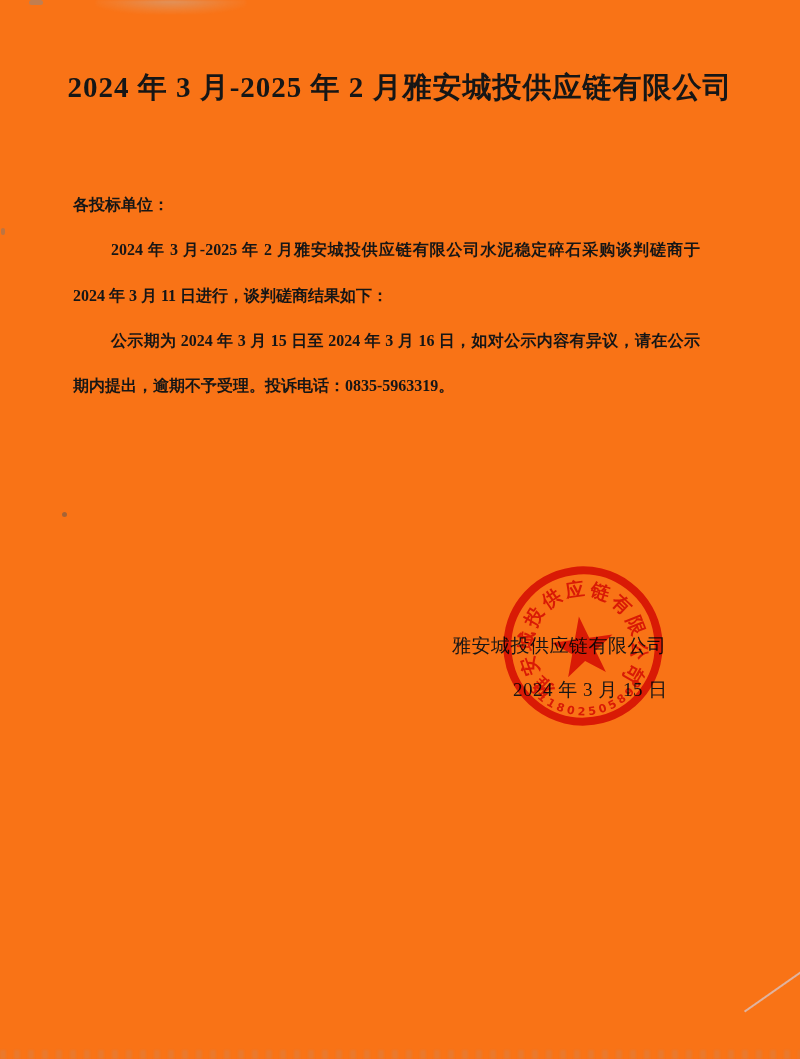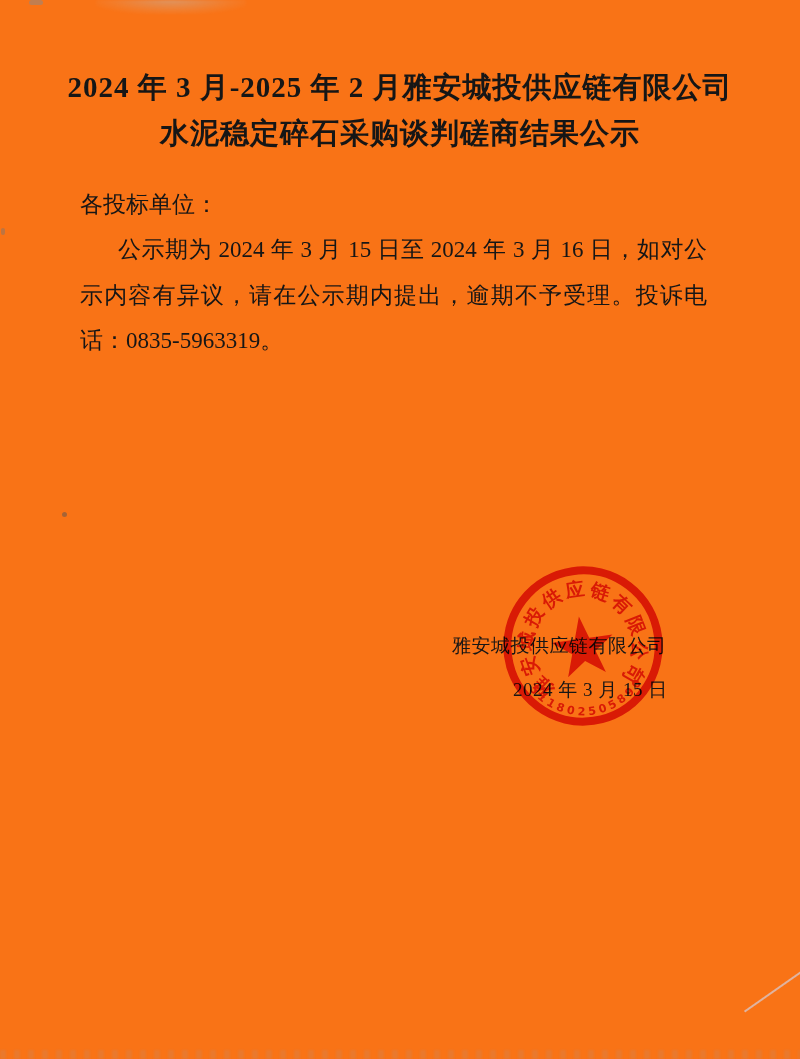--- a/index.html
+++ b/index.html
@@ -41,22 +41,22 @@
   }
   
   .title{
     position:absolute;left:0;top:64px;width:800px;margin:0;
     text-align:center;font-size:29px;font-weight:bold;line-height:46px;
     letter-spacing:1px;
   }
   .title .tl{display:block;}
   
   .content{
-    position:absolute;left:80px;top:182px;width:627px;
-    font-size:23px;line-height:45.3px;text-align:justify;
+    position:absolute;left:73px;top:182px;width:627px;
+    font-size:16px;line-height:45.3px;text-align:justify;font-weight:bold;
   }
   .content p{margin:0;}
   .salutation{text-indent:0;}
   .para{text-indent:38px;}
   
   .sig-company{
     position:absolute;left:452px;top:633px;width:220px;
     font-size:19px;letter-spacing:0.5px;white-space:nowrap;
   }
   .sig-date{
@@ -87,25 +87,25 @@
 
   <div class="smudge-top"></div>
   <div class="speck-a"></div>
   <div class="speck-b"></div>
   <div class="speck-c"></div>
   <div class="scratch"></div>
   <div class="bottom-noise"></div>
 
   <h1 class="title">
     <span class="tl">2024 年 3 月-2025 年 2 月雅安城投供应链有限公司</span>
-    <span class="tl">水泥稳定碎石采购谈判磋商结果公示</span>
   </h1>
 
   <div class="content">
     <p class="salutation">各投标单位：</p>
+    <p class="para">2024 年 3 月-2025 年 2 月雅安城投供应链有限公司水泥稳定碎石采购谈判磋商于 2024 年 3 月 11 日进行，谈判磋商结果如下：</p>
     <p class="para">公示期为 2024 年 3 月 15 日至 2024 年 3 月 16 日，如对公示内容有异议，请在公示期内提出，逾期不予受理。投诉电话：0835-5963319。</p>
   </div>
 
   <div class="sig-company">雅安城投供应链有限公司</div>
   <div class="sig-date">2024 年 3 月 15 日</div>
 
   <div class="seal-wrap">
     <svg viewBox="0 0 200 200" aria-hidden="true">
       <circle class="seal-ring" cx="100" cy="100" r="84" stroke="#dd2a1f"></circle>
       <polygon class="seal-star" points="100,67 108.1,91.8 134.2,91.9 113.1,107.3 121.2,132.1 100,116.8 78.8,132.1 86.9,107.3 65.8,91.9 91.9,91.8" fill="#dd2a1f"></polygon>

